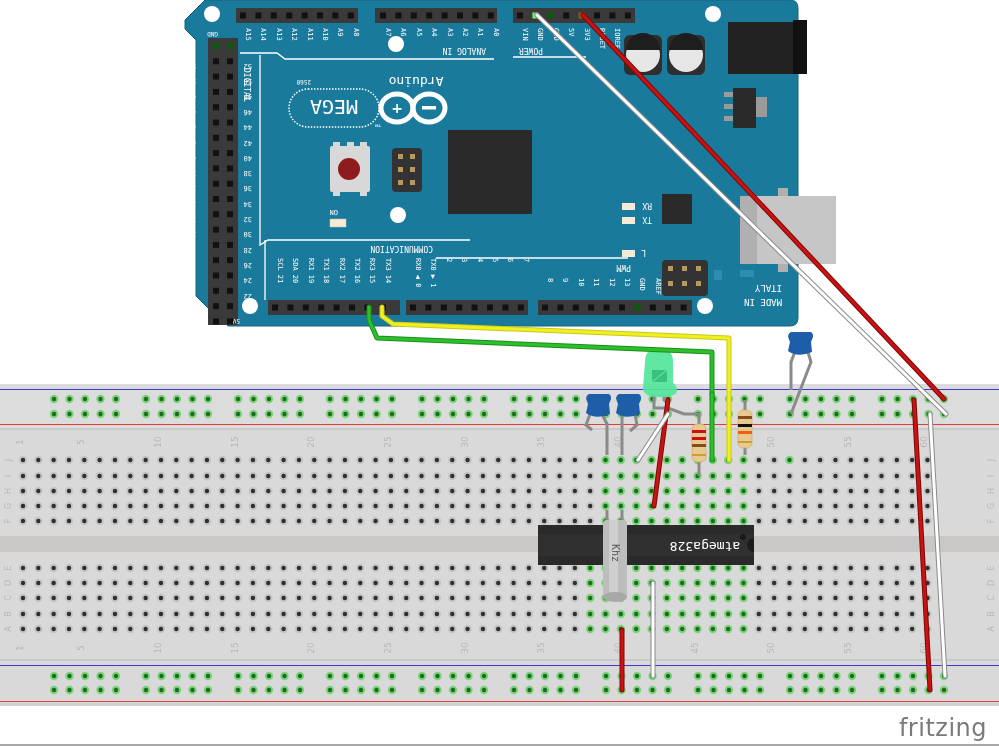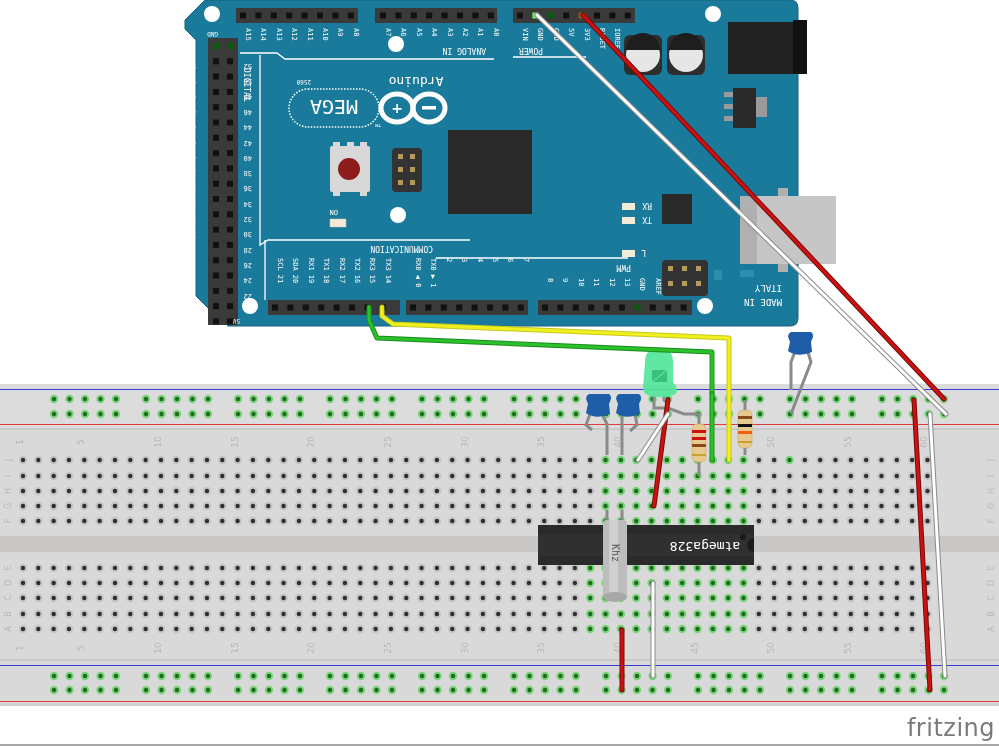--- a/index.html
+++ b/index.html
@@ -1,21 +1,21 @@
 <!DOCTYPE html>
 <html><head>
 <meta charset="utf-8">
 <style>
   html, body { margin: 0; padding: 0; background: #ffffff; }
   body { width: 999px; height: 746px; overflow: hidden; position: relative; font-family: "DejaVu Sans Mono", monospace; }
   #stage { position: absolute; left: 0; top: 0; }
   .pin-label { font-family: "DejaVu Sans Mono", monospace; font-size: 7px; fill: #ffffff; }
   .bb-num { font-family: "DejaVu Sans", sans-serif; font-size: 9px; fill: #b8b8b8; }
   .bb-row { font-family: "DejaVu Sans", sans-serif; font-size: 8px; fill: #b8b8b8; }
-  .brand { position: absolute; right: 4px; bottom: 4px; font-family: "DejaVu Sans", sans-serif; font-size: 24px; color: #7a7a7a; letter-spacing: 0.5px; margin-top: 28px; }
+  .brand { position: absolute; right: 12px; bottom: 4px; font-family: "DejaVu Sans", sans-serif; font-size: 24px; color: #7a7a7a; letter-spacing: 0.5px; margin-top: 28px; }
   .bottom-rule { position: absolute; left: 0; bottom: 0; width: 999px; height: 2px; background: #a8a8a8; }
 </style>
 </head>
 <body>
 
 <svg id="stage" width="999" height="746" viewBox="0 0 999 746" xmlns="http://www.w3.org/2000/svg">
 
   <g>
     <rect x="0" y="384" width="999" height="322" fill="#d9d9d9"></rect>
 

